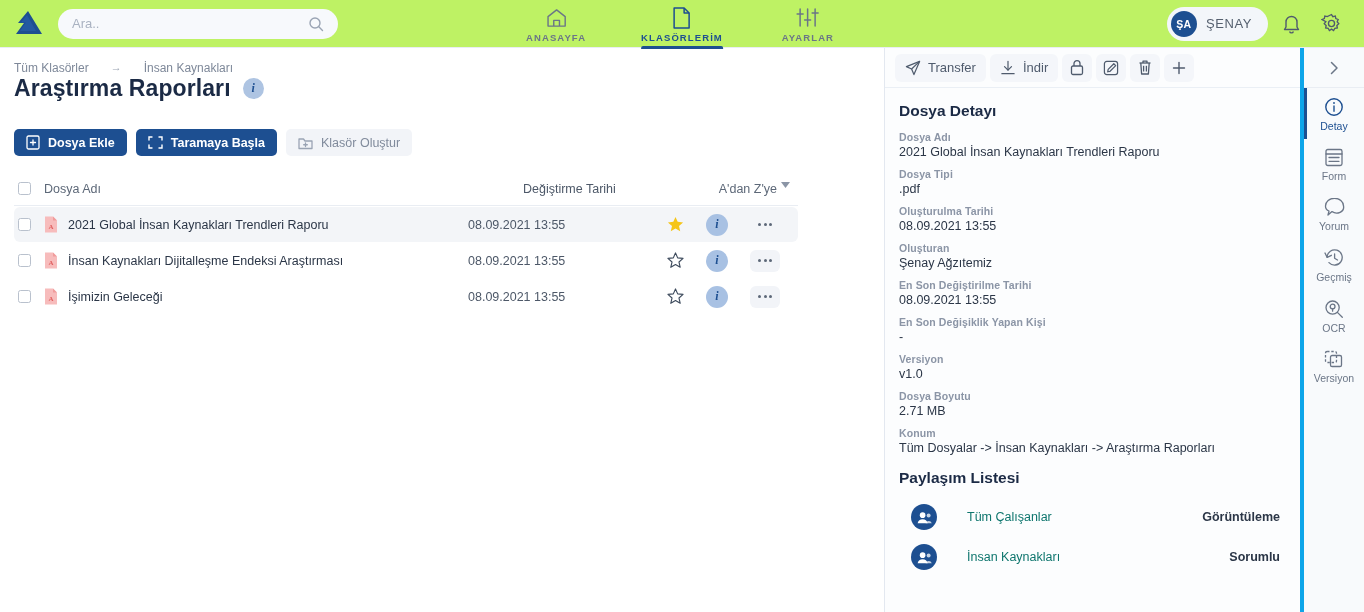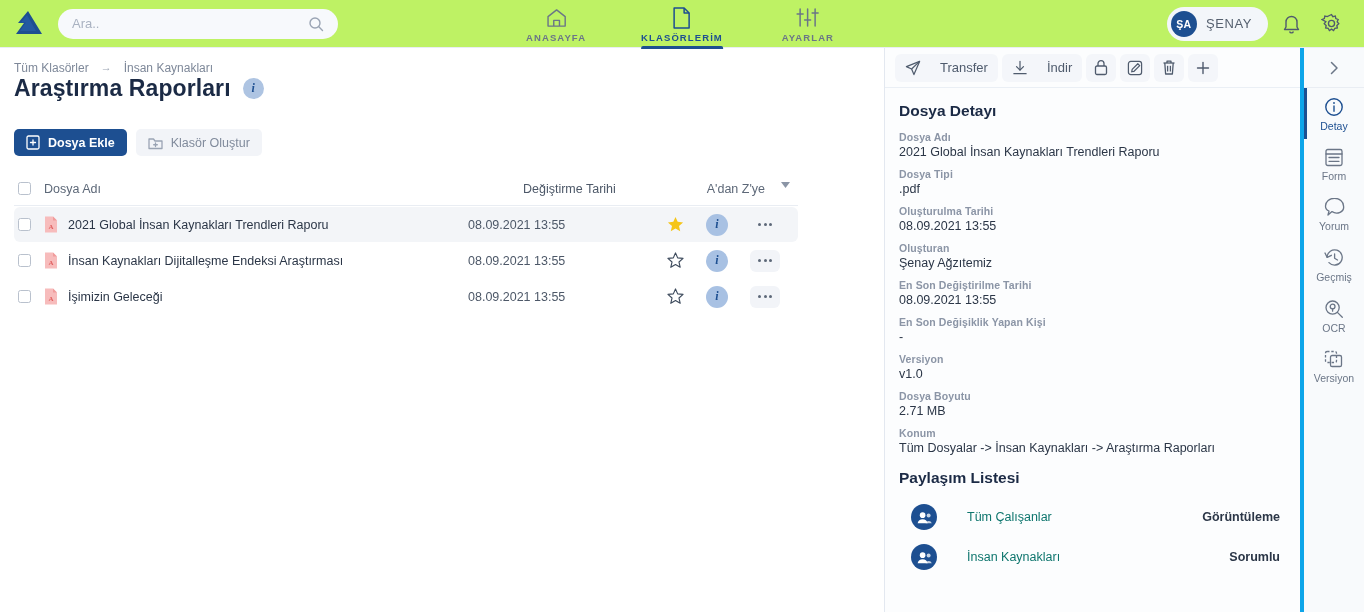--- a/index.html
+++ b/index.html
@@ -75,21 +75,21 @@
     width: 34px; height: 34px; border-radius: 8px;
     display: flex; align-items: center; justify-content: center;
     cursor: pointer; background: transparent;
   }
 
   
   .body { flex: 1; display: flex; min-height: 0; }
 
   
   .left { width: 884px; min-width: 884px; padding: 13px 0 0 14px; overflow: hidden; }
-  .breadcrumb { font-size: 12px; color: #7e8899; display: flex; align-items: flex-start; gap: 12px; }
+  .breadcrumb { font-size: 12px; color: #7e8899; display: flex; align-items: flex-start; gap: 22px; }
   .breadcrumb .crumb { cursor: pointer; }
   .breadcrumb .sep { color: #9aa3b2; font-size: 11px; }
   .titlerow { display: flex; align-items: center; gap: 12px; }
   .pagetitle { font-size: 23px; font-weight: bold; color: #1b2a45; letter-spacing: .1px; }
   .info-circle {
     width: 21px; height: 21px; border-radius: 50%;
     background: #aec4e2; color: #1d4f91;
     display: flex; align-items: center; justify-content: center;
     font-size: 12px; font-weight: bold; font-style: italic;
     font-family: "Liberation Serif", serif; cursor: pointer;
@@ -107,21 +107,21 @@
   
   .table { margin-top: 22px; width: 784px; }
   .thead {
     display: flex; align-items: center; height: 28px;
     border-bottom: 1px solid #e9edf3;
     font-size: 12.5px; color: #5d6878; padding-bottom: 6px;
   }
   .col-check { width: 30px; display: flex; align-items: center; padding-left: 4px; }
   .col-name { flex: 1; display: flex; align-items: center; gap: 10px; }
   .col-date { width: 165px; font-size: 12.5px; color: #4d5868; }
-  .col-sort { width: 110px; display: flex; justify-content: flex-end; gap: 16px; padding-right: 8px; cursor: pointer; }
+  .col-sort { width: 110px; display: flex; justify-content: flex-end; gap: 4px; padding-right: 8px; cursor: pointer; }
   .chk {
     width: 13px; height: 13px; border: 1.5px solid #b9c1cd;
     border-radius: 2.5px; background: #fff; cursor: pointer;
   }
   .row {
     display: flex; align-items: center; height: 35px;
     border-radius: 6px; margin-top: 1px; font-size: 12.5px;
   }
   .row.sel { background: #f3f5f8; }
   .row .fname { color: #2b3647; }
@@ -147,21 +147,21 @@
     flex: 1; display: flex; min-width: 0;
     border-left: 1px solid #e3e8f0; background: #fcfdfe;
   }
   .detail { flex: 1; min-width: 0; display: flex; flex-direction: column; }
   .dtoolbar {
     height: 40px; display: flex; align-items: center;
     gap: 4px; padding: 0 10px; border-bottom: 1px solid #eaeff5;
     background: #fcfdfe;
   }
   .tbtn {
-    display: flex; align-items: center; gap: 19px;
+    display: flex; align-items: center; gap: 7px;
     height: 28px; padding: 0 10px; border-radius: 6px;
     background: #f4f6fa; color: #4f5b6d; font-size: 13px;
     cursor: pointer; border: none; font-family: "Liberation Sans", sans-serif;
   }
   .tbtn.icononly { padding: 0; width: 30px; justify-content: center; }
   .dcontent { flex: 1; padding: 14px 16px 0 14px; overflow: hidden; }
   .dtitle { font-size: 15.5px; font-weight: bold; color: #1b2a45; margin-bottom: 11px; }
   .field { margin-bottom: 9px; }
   .flabel { font-size: 10.5px; font-weight: bold; color: #8b95a6; letter-spacing: .1px; }
   .fvalue { font-size: 12.5px; color: #2b3647; margin-top: 2px; }
@@ -296,20 +296,31 @@
         <button class="btn btn-primary">
           <span>
             <svg width="14" height="15" viewBox="0 0 14 15" fill="none" stroke="#ffffff" stroke-width="1.3" stroke-linejoin="round">
               <rect x="1" y="1" width="12" height="13" rx="1.5"></rect>
                 <line x1="7" y1="5" x2="7" y2="10" stroke-linecap="round"></line>
                 <line x1="4.5" y1="7.5" x2="9.5" y2="7.5" stroke-linecap="round"></line>
             </svg>
           </span>
           <span>Dosya Ekle</span>
         </button>
+        <button class="btn btn-primary">
+          <span>
+            <svg width="15" height="15" viewBox="0 0 15 15" fill="none" stroke="#ffffff" stroke-width="1.4" stroke-linecap="round">
+              <path d="M1 5 V2 H4"></path>
+                <path d="M11 2 H14 V5"></path>
+                <path d="M14 10 V13 H11"></path>
+                <path d="M4 13 H1 V10"></path>
+            </svg>
+          </span>
+          <span>Taramaya Başla</span>
+        </button>
         <button class="btn btn-ghost">
           <span>
             <svg width="15" height="14" viewBox="0 0 15 14" fill="none" stroke="#9aa4b4" stroke-width="1.3" stroke-linejoin="round">
               <path d="M1 3 H5.5 L7 5 H14 V12.5 H1 Z"></path>
                 <line x1="7.5" y1="7" x2="7.5" y2="10.5" stroke-linecap="round"></line>
                 <line x1="5.7" y1="8.75" x2="9.3" y2="8.75" stroke-linecap="round"></line>
             </svg>
           </span>
           <span>Klasör Oluştur</span>
         </button>

